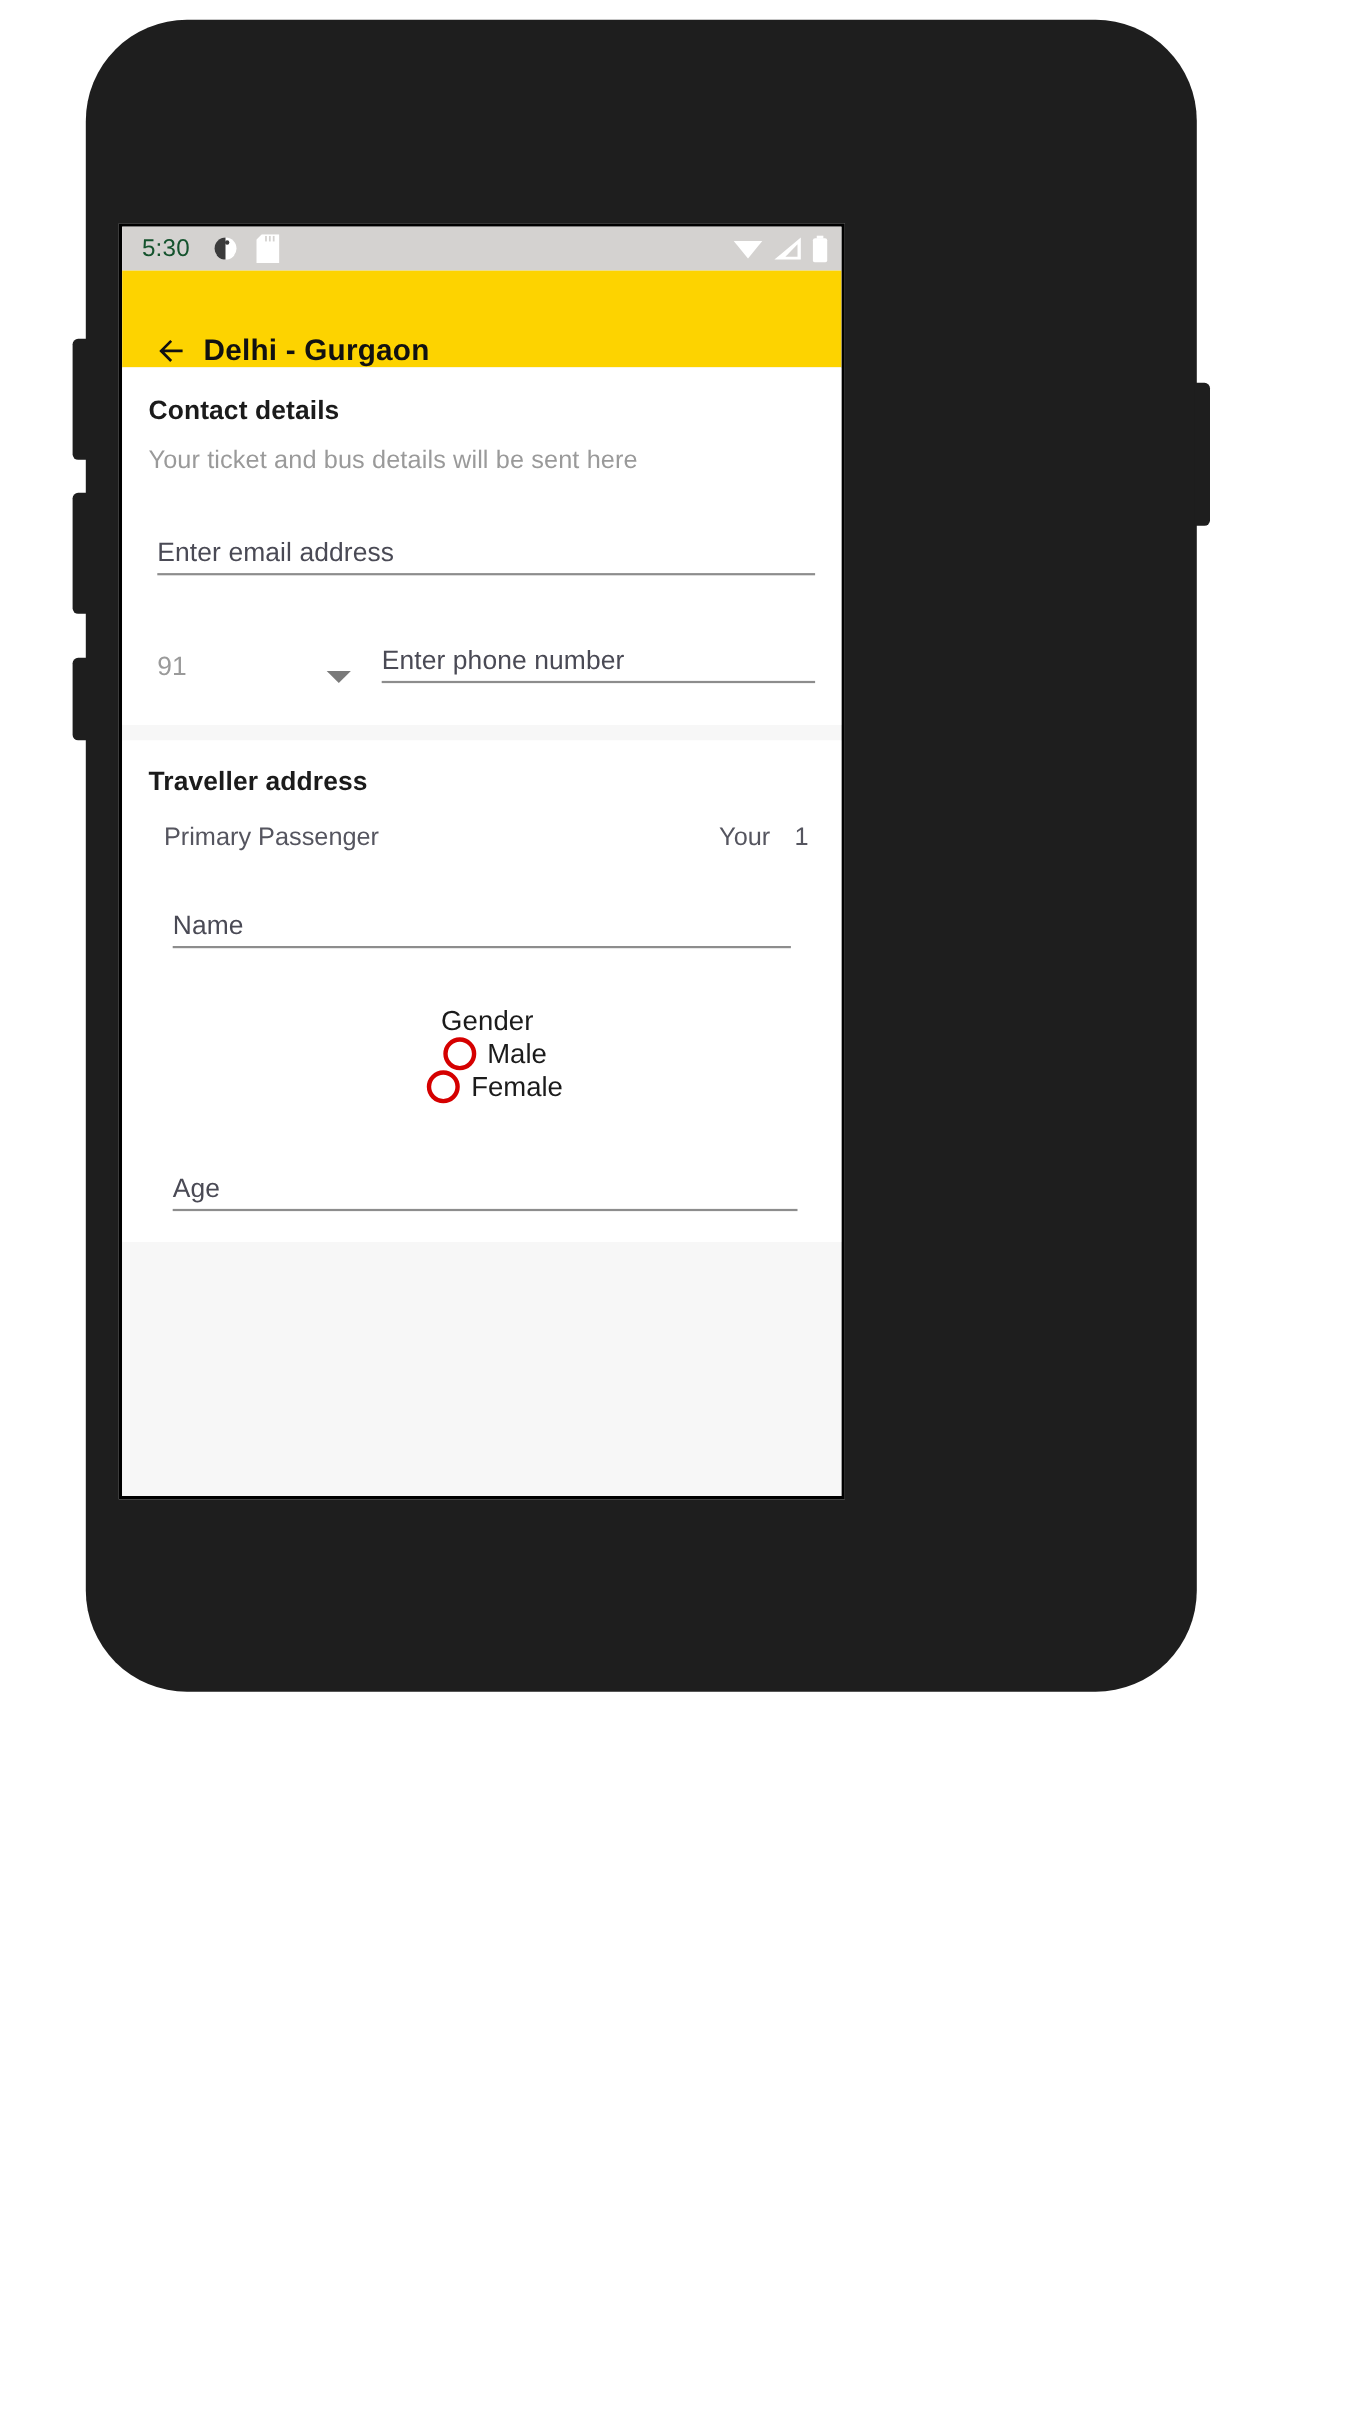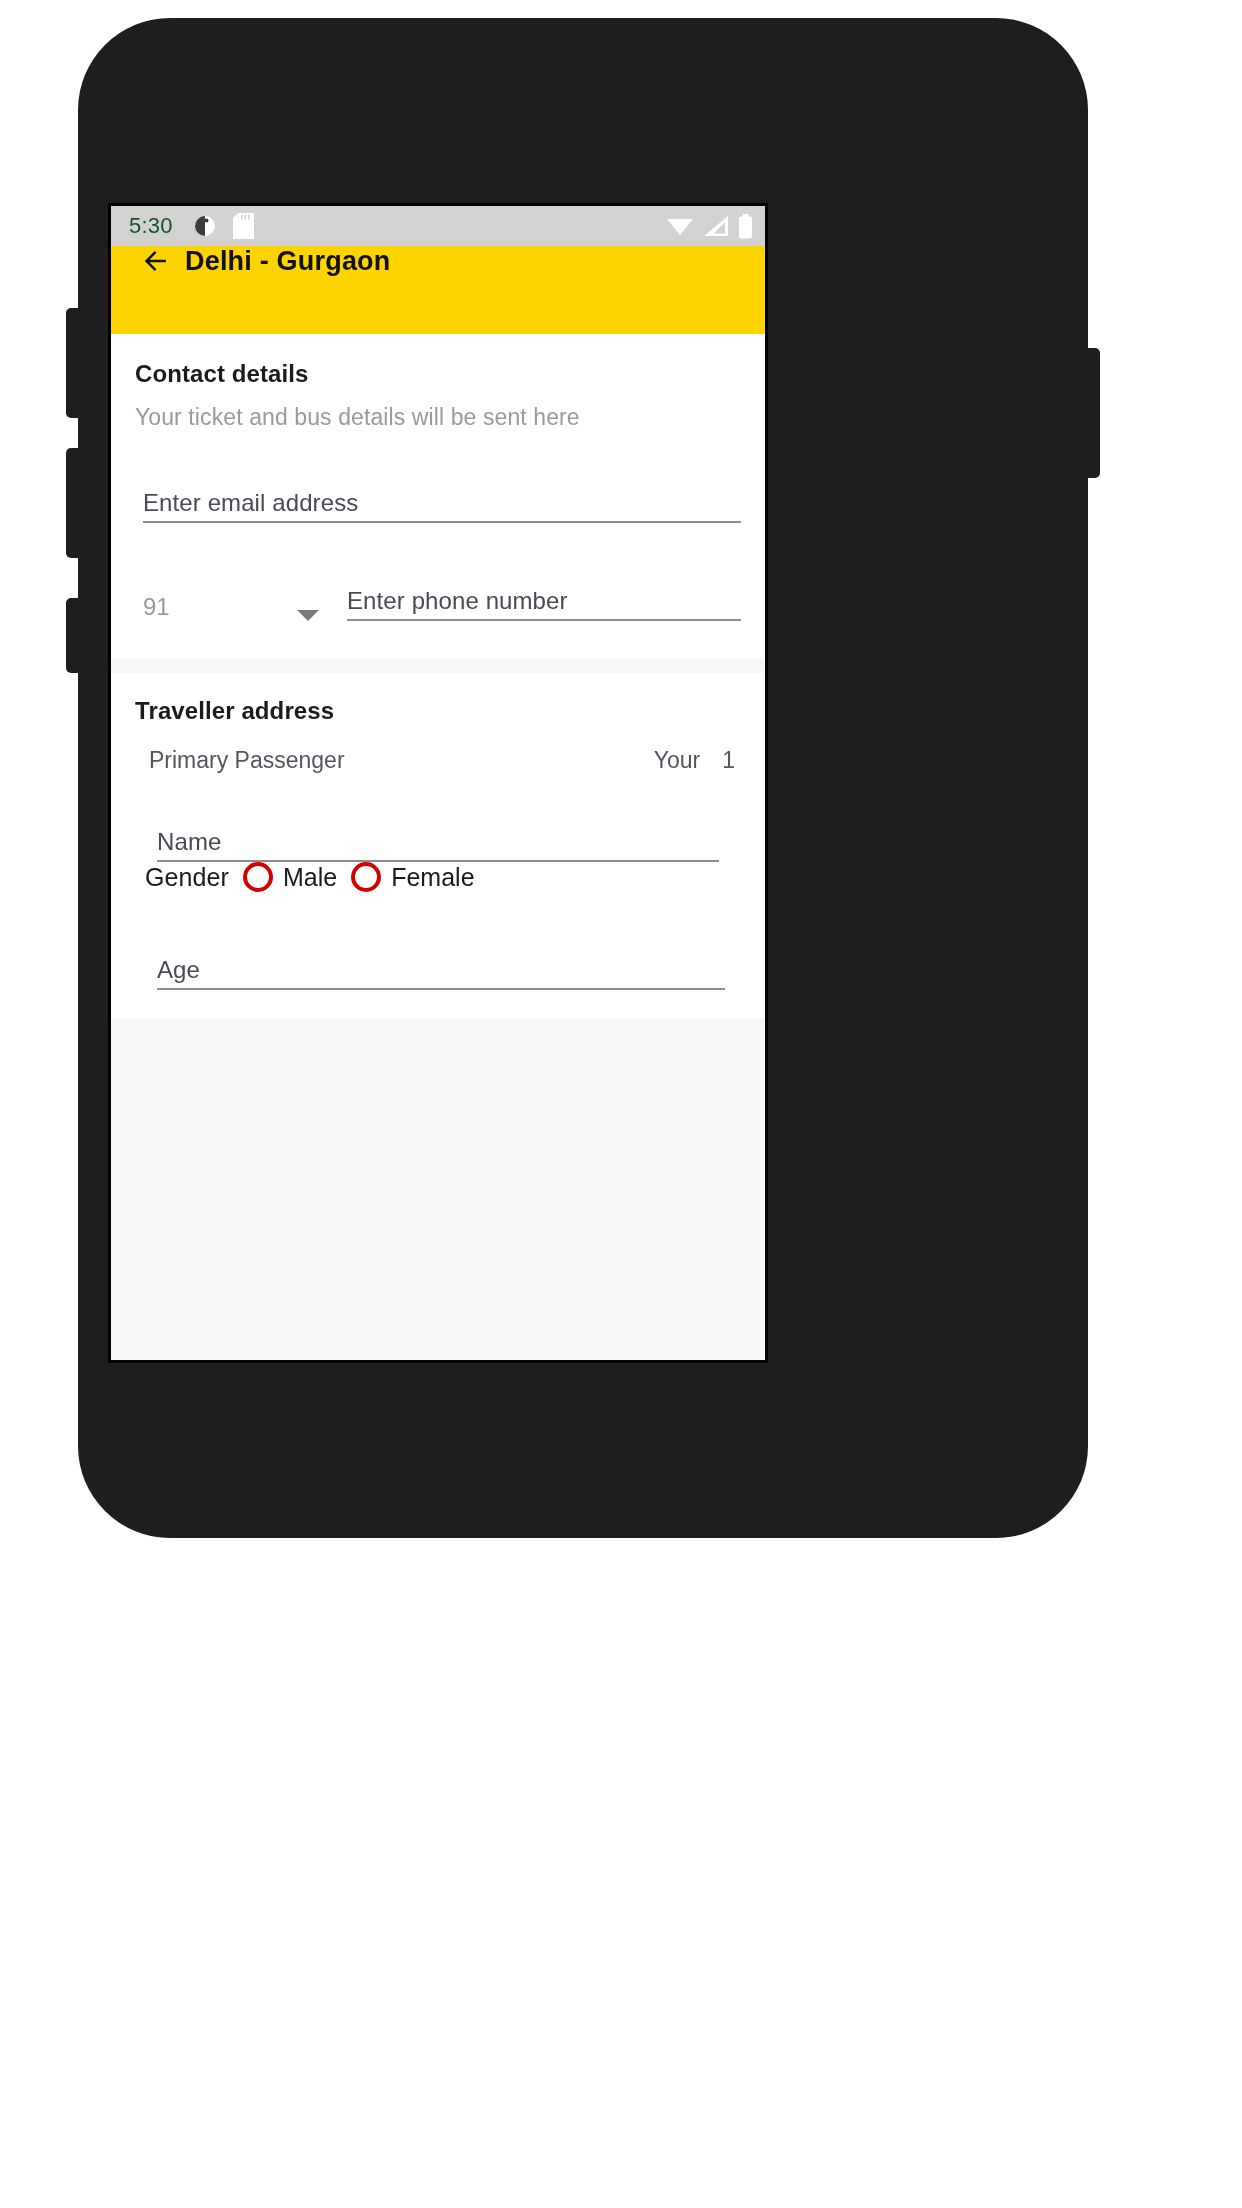--- a/index.html
+++ b/index.html
@@ -101,21 +101,21 @@
     display: flex;
     align-items: center;
     gap: 9px;
   }
 
   
   #app-bar {
     height: 88px;
     background: #fdd300;
     display: flex;
-    align-items: flex-start;
+    align-items: flex-end;
     padding-left: 30px;
     box-sizing: border-box;
   }
   #back-arrow-icon {
     width: 30px;
     height: 30px;
     flex: none;
     display: block;
   }
   #app-bar-title {
@@ -222,21 +222,23 @@
     font-size: 23px;
     color: #55555f;
     margin-left: 22px;
     margin-right: 2px;
   }
   #name-field-row { margin-top: 40px; margin-left: 22px; margin-right: 22px; }
 
   #gender-row {
     display: flex;
     align-items: center;
+    margin-top: 52px;
     margin-left: 10px;
+    flex-direction: column;
   }
   #gender-label {
     font-size: 25px;
     color: #1b1b1b;
     letter-spacing: 0.1px;
   }
   .radio-option {
     display: flex;
     align-items: center;
     margin-left: 14px;

